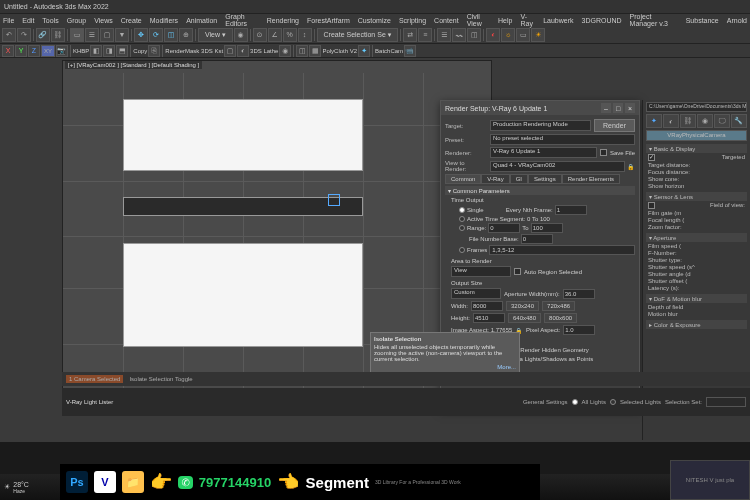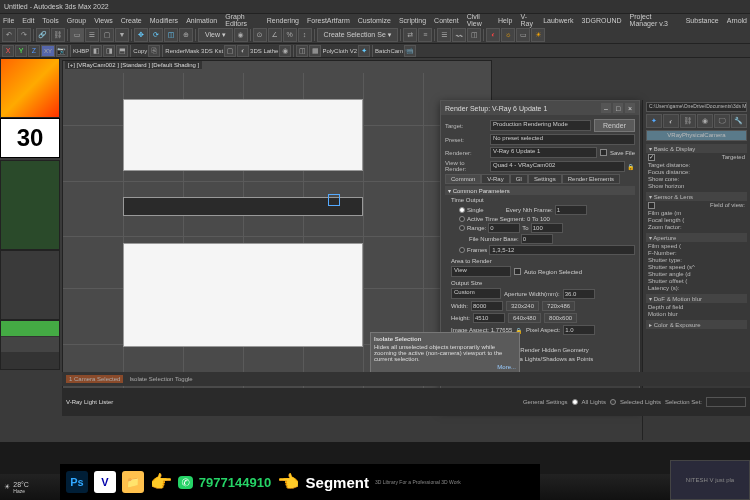--- a/index.html
+++ b/index.html
@@ -175,31 +175,20 @@
   <div class="tool-btn" style="width:12px;height:12px">▦</div>
   <span style="font-size:6px">PolyCloth V2</span>
   <div class="tool-btn" style="width:12px;height:12px;color:#6cf">✦</div>
   <div class="tool-sep"></div>
   <span style="font-size:6px">BatchCam</span>
   <div class="tool-btn" style="width:12px;height:12px">📹</div>
 </div>
 
 <div class="main-area">
 
-  <div class="left-strip">
-    <div class="fire-img"></div>
-    <div class="thirty-box">30</div>
-    <div class="cam-box"></div>
-    <div class="cam-box2"></div>
-    <div class="cam-box3">
-      <div class="mini-row" style="background:#4a4"></div>
-      <div class="mini-row" style="background:#444"></div>
-      <div class="mini-row" style="background:#333"></div>
-    </div>
-  </div>
 
   <div class="viewport">
     <div class="viewport-tab">[+] [VRayCam002 ] [Standard ] [Default Shading ]</div>
     <div class="vp-grid">
       <div class="gridline-h" style="top:16%"></div>
         <div class="gridline-h" style="top:33%"></div>
       <div class="gridline-h" style="top:50%"></div>
         <div class="gridline-h" style="top:66%"></div>
       <div class="gridline-h" style="top:83%"></div>
       <div class="gridline-v" style="left:14%"></div>

